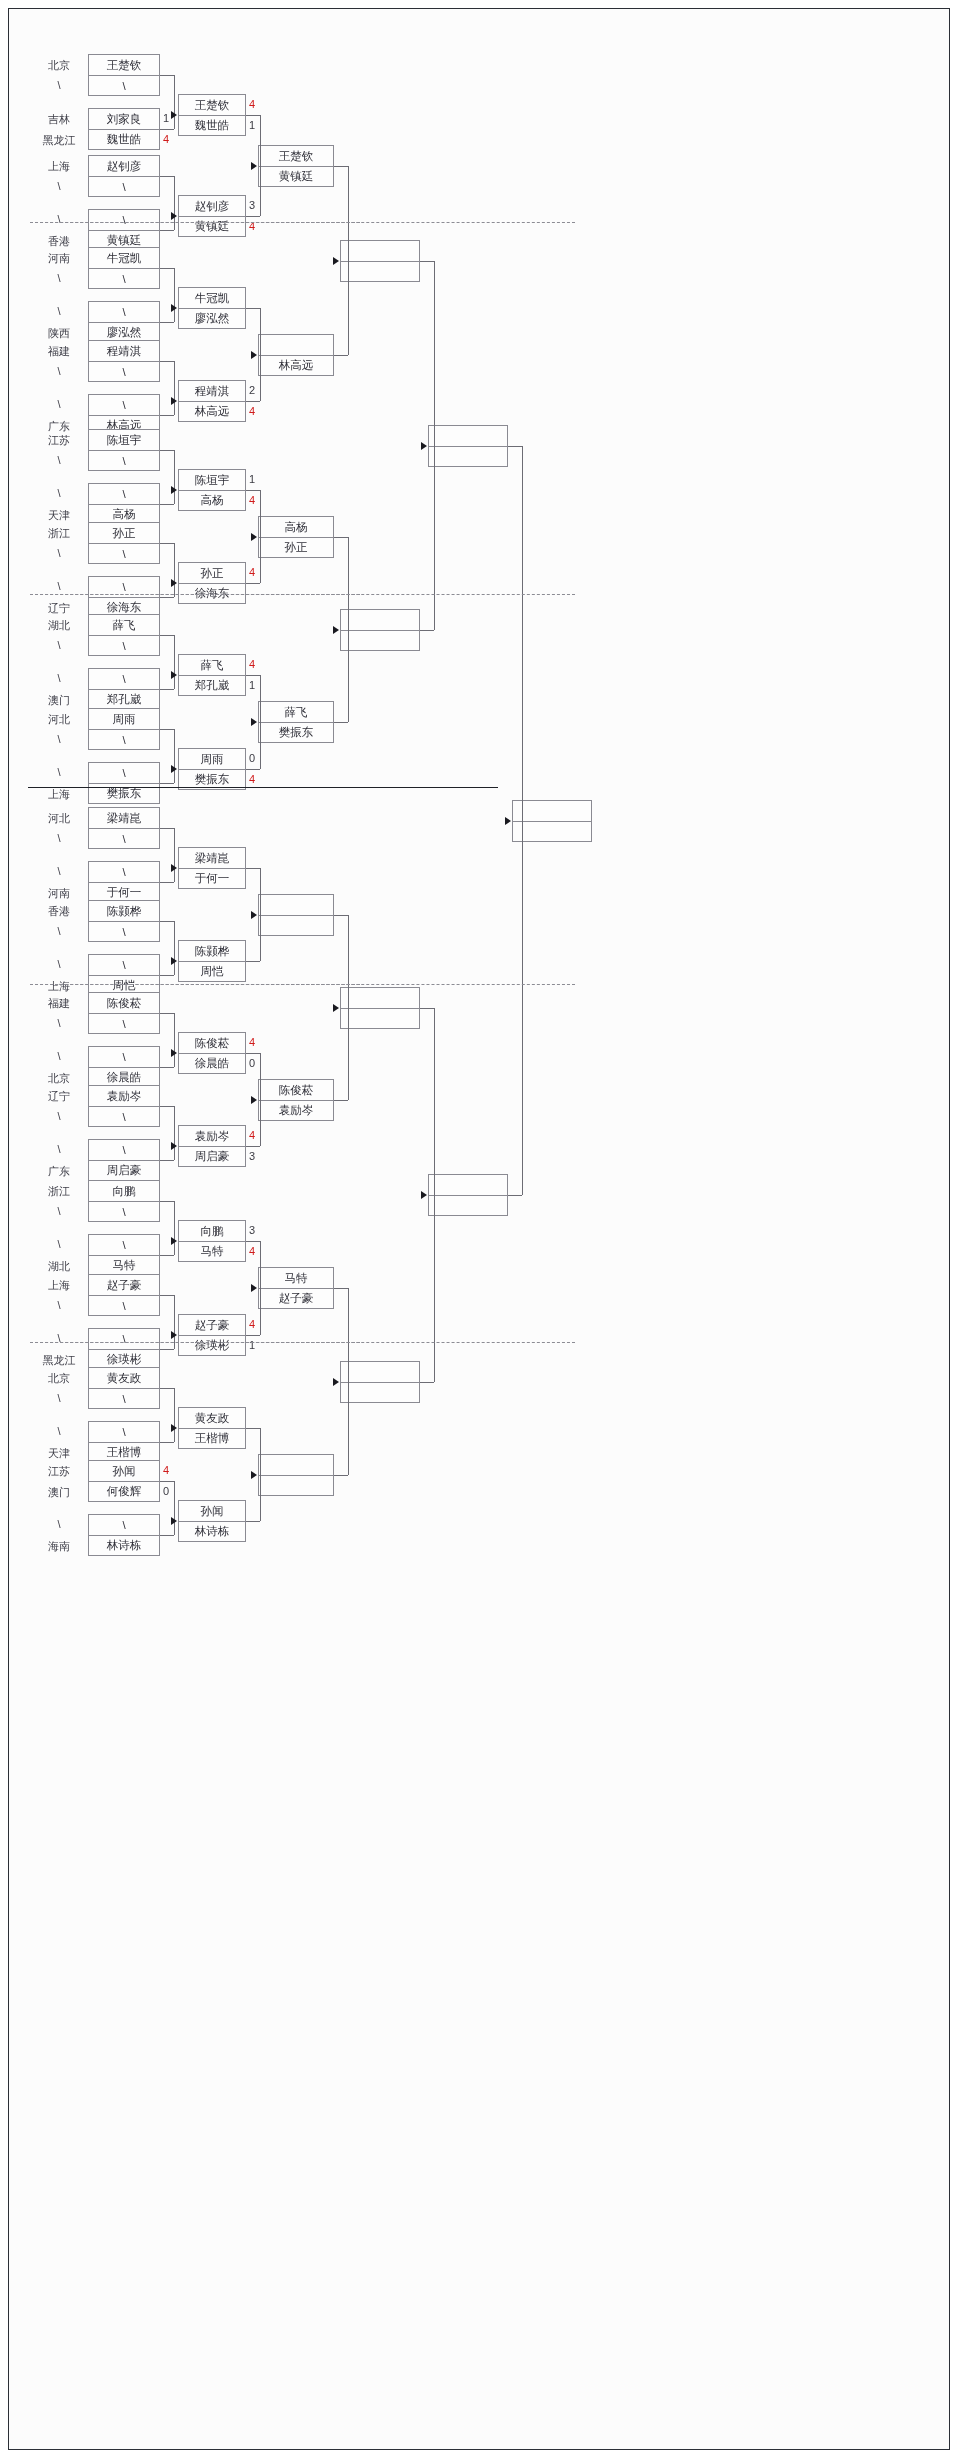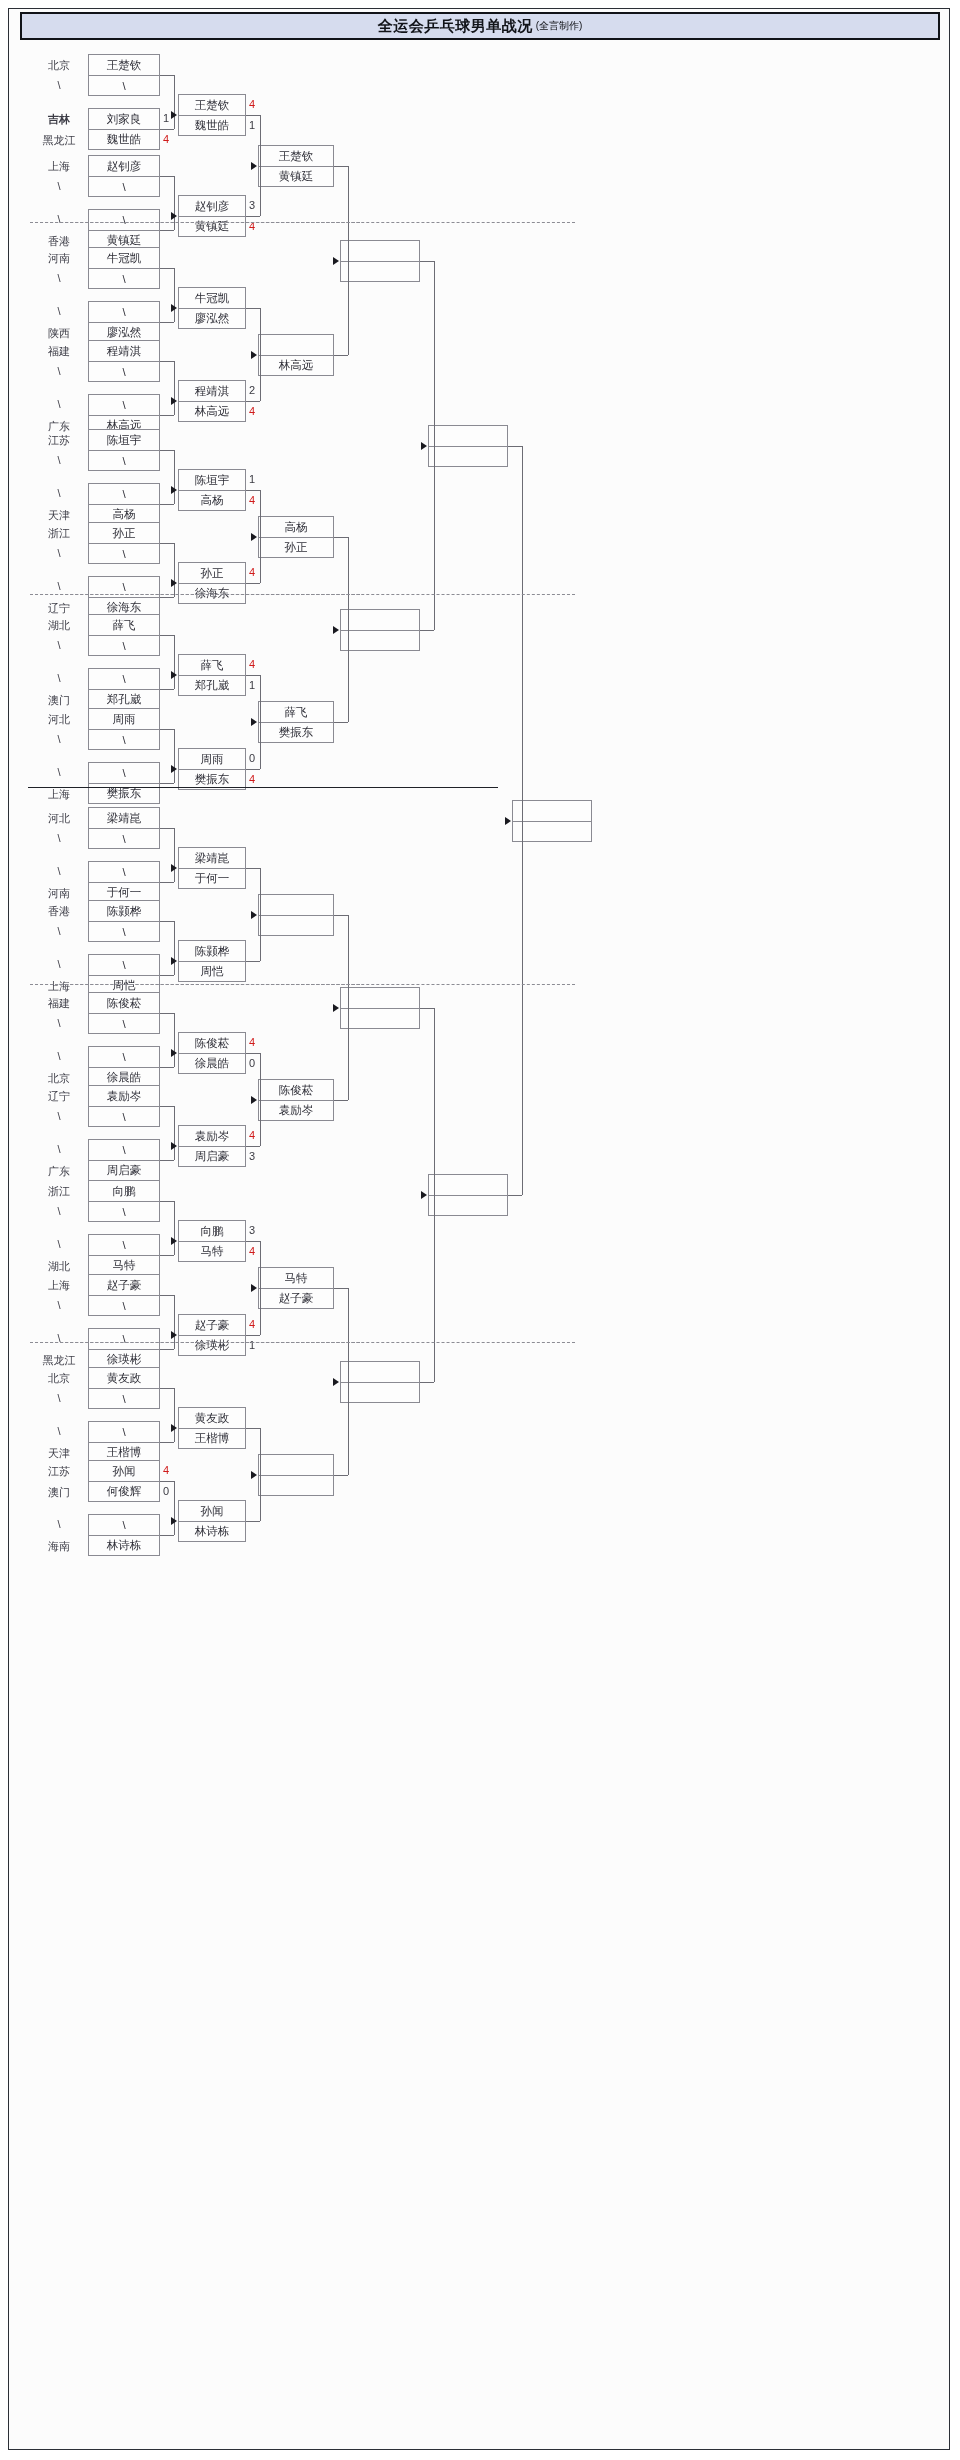--- a/index.html
+++ b/index.html
@@ -34,31 +34,27 @@
   
   .sep-dot{position:absolute;height:0;border-top:1px dashed #8c8c94;}
   .sep-solid{position:absolute;height:0;border-top:1.5px solid #1f2228;}
 </style>
 </head>
 <body>
 
 <div id="page">
   <div id="frame"></div>
 
-  <div id="header">
-    <span class="t1">全运会乒乓球男单战况</span>
-    <span class="t2">(全言制作)</span>
-  </div>
 
   <div id="board">
       <div class="prov" style="left: 30px; top: 16px;">北京</div>
       <div class="cell r1 top" style="left: 88px; top: 12px; width: 72px;">王楚钦</div>
       <div class="prov" style="left: 30px; top: 37px;">\</div>
       <div class="cell r1" style="left: 88px; top: 33px; width: 72px;">\</div>
-      <div class="prov" style="left: 30px; top: 70px; font-weight: bold;">吉林</div>
+      <div class="prov" style="left: 30px; top: 70px;">吉林</div>
       <div class="cell r1 top" style="left: 88px; top: 66px; width: 72px;">刘家良</div>
       <div class="sc" style="left: 163px; top: 70px;">1</div>
       <div class="prov" style="left: 30px; top: 91px;">黑龙江</div>
       <div class="cell r1" style="left: 88px; top: 87px; width: 72px;">魏世皓</div>
       <div class="sc win" style="left: 163px; top: 91px;">4</div>
       <div class="cell top r2" style="left: 178px; top: 52px; width: 68px;">王楚钦</div>
       <div class="cell r2" style="left: 178px; top: 73px; width: 68px;">魏世皓</div>
       <div class="sc win" style="left: 249px; top: 56px;">4</div>
       <div class="sc" style="left: 249px; top: 77px;">1</div>
       <div class="ln" style="left: 160px; top: 33px; width: 14px; height: 1px;"></div>

